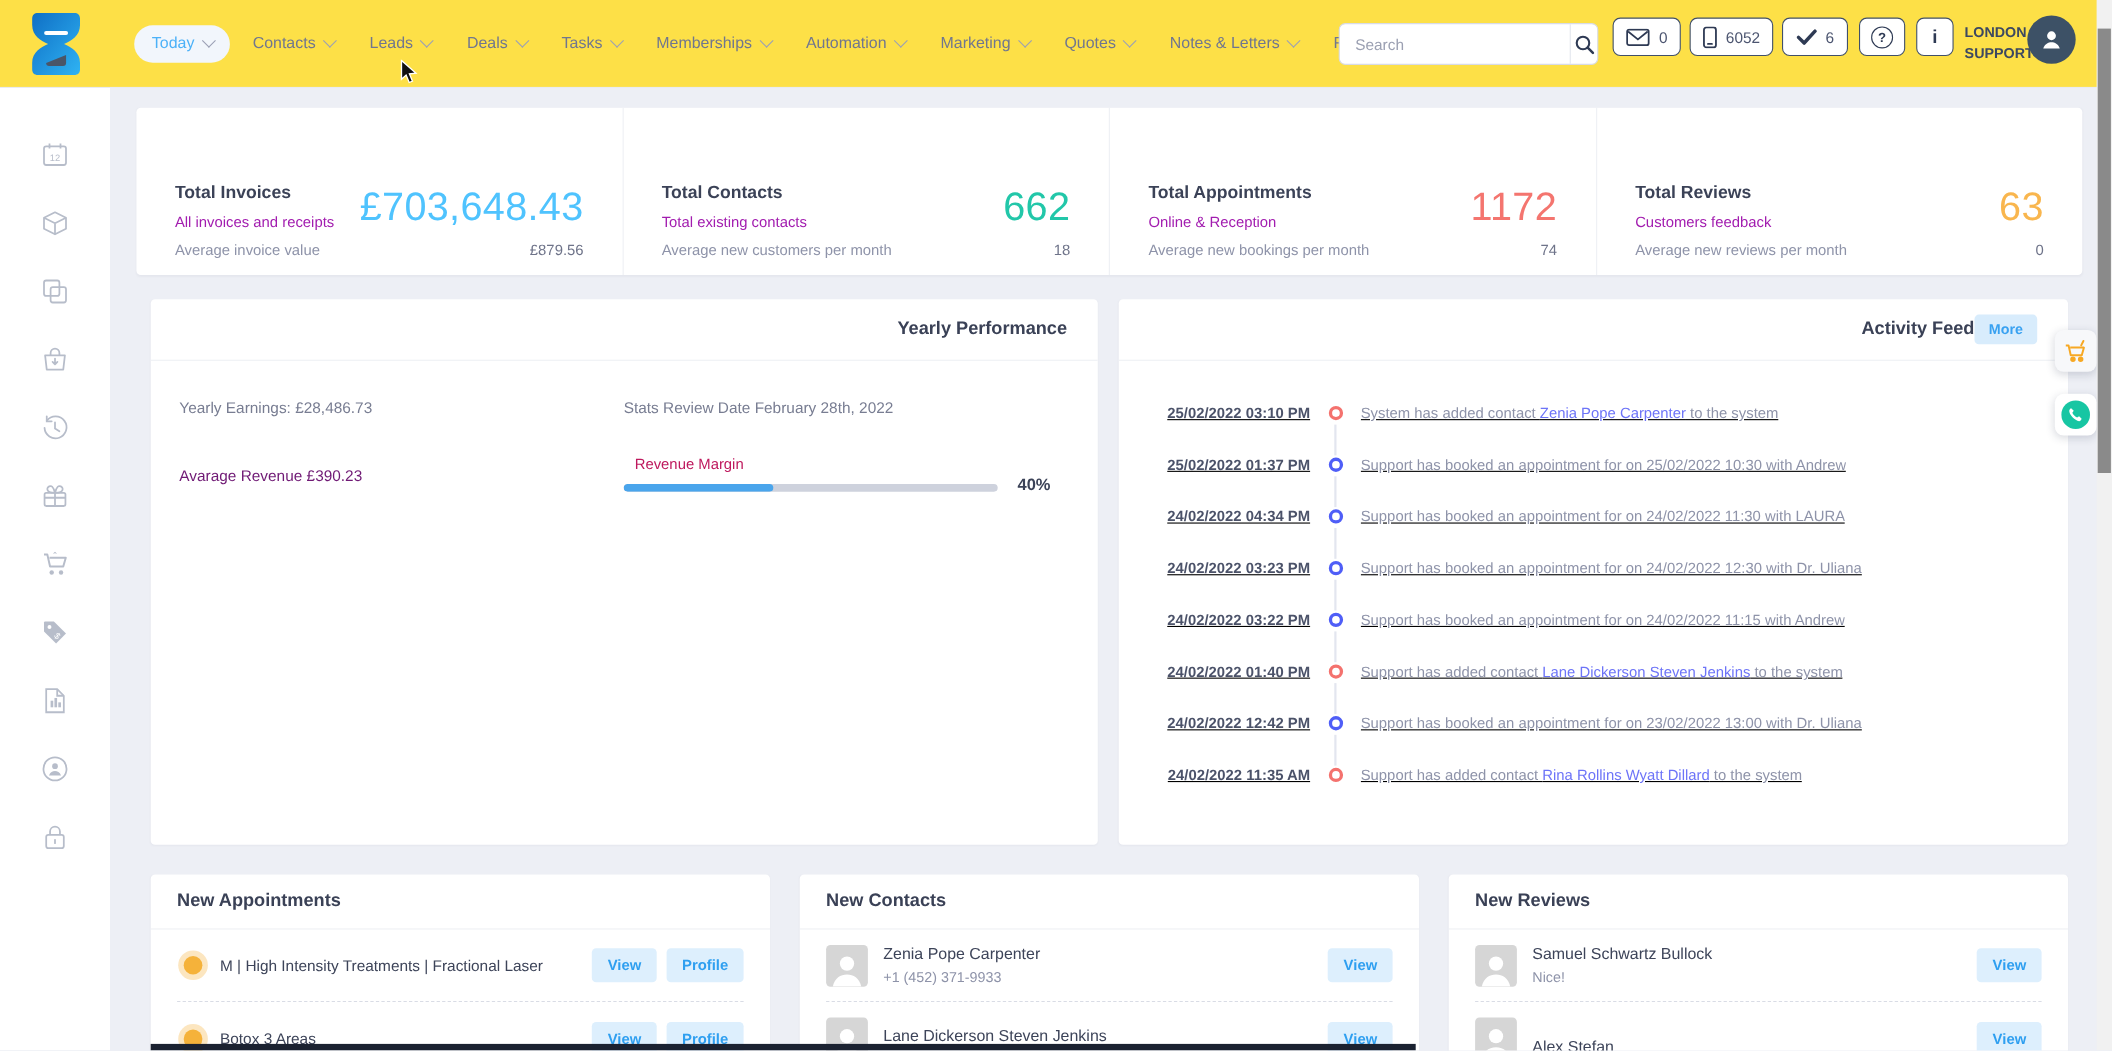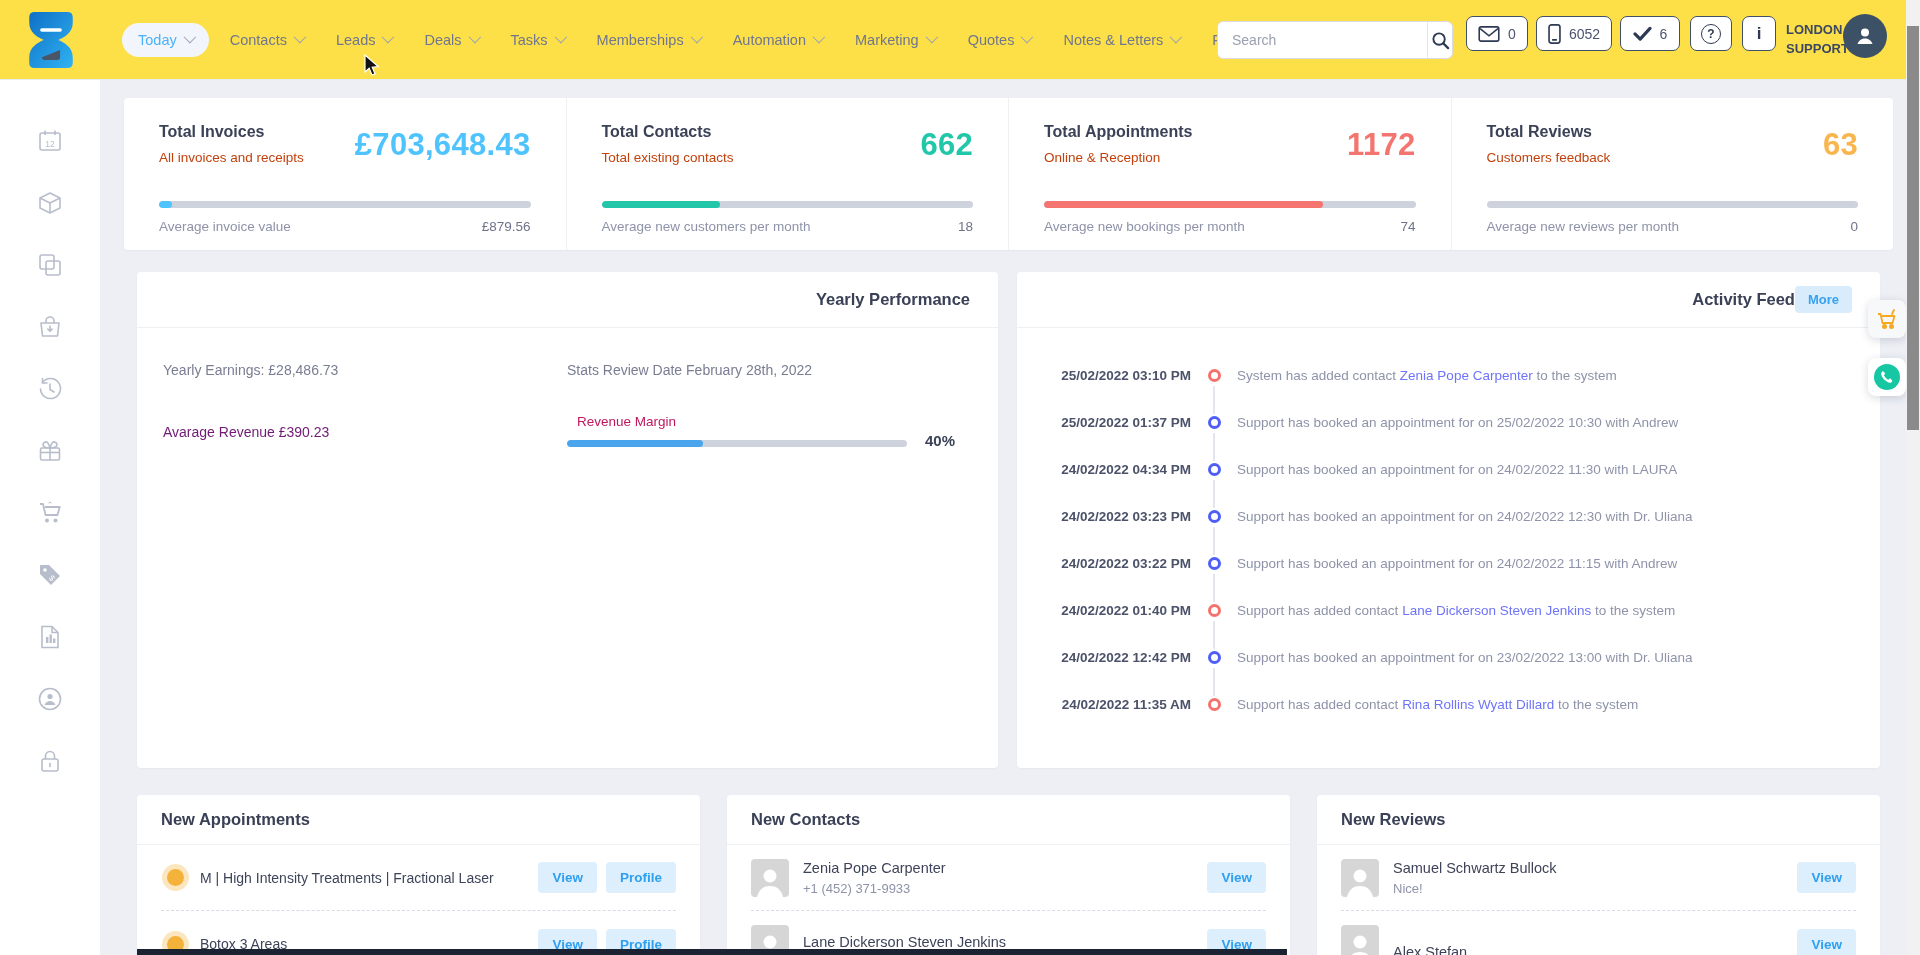--- a/index.html
+++ b/index.html
@@ -33,24 +33,24 @@
   .avatar { position:absolute; left:1843px; top:14px; width:44px; height:44px; border-radius:50%; background:#3d5166; display:flex; align-items:center; justify-content:center; cursor:pointer; }
 
   
   .sidebar { position:absolute; left:0; top:80px; width:100px; height:875px; background:#ffffff; z-index:10; display:flex; flex-direction:column; align-items:center; padding-top:47px; gap:34px; }
   .side-icon { width:28px; height:28px; display:flex; align-items:center; justify-content:center; cursor:pointer; flex:none; }
 
   
   .stats-row { position:absolute; left:124px; top:98px; width:1769px; height:152px; background:#fff; border-radius:4px; display:flex; box-shadow:0 1px 2px rgba(40,50,80,.04); }
   .card { flex:1; padding:25px 35px 16px; display:flex; flex-direction:column; }
   .card + .card { border-left:1px solid #eef0f4; }
-  .card-top { display:flex; justify-content:space-between; align-items:flex-start; }
+  .card-top { display:flex; justify-content:space-between; align-items:flex-end;margin-top:40px; }
   .card-title { font-size:16px; font-weight:600; color:#3b4257; margin-bottom:9px; }
-  .card-sub { font-size:13.5px; color:#c2410c; }
-  .card-value { font-size:31px; font-weight:700; margin-top:4px; letter-spacing:.3px; }
+  .card-sub { font-size:13.5px; color:#a21caf; }
+  .card-value { font-size:36px; font-weight:400; margin-top:4px; letter-spacing:.3px; }
   .card-bar { margin-top:auto; height:7px; background:#ced2dd; border-radius:4px; overflow:hidden; }
   .card-bar-fill { height:100%; border-radius:4px; }
   .card-footer { margin-top:11px; display:flex; justify-content:space-between; font-size:13.5px; color:#8e93a9; }
   .card-footer .fv { color:#6e7389; }
 
   
   .panel { position:absolute; background:#fff; border-radius:4px; box-shadow:0 1px 2px rgba(40,50,80,.04); overflow:hidden; }
   .panel-header { height:56px; padding:0 28px; display:flex; align-items:center; justify-content:flex-end; border-bottom:1px solid #eef0f4; }
   .panel-title { font-size:16.5px; font-weight:600; color:#3a4156; }
 
@@ -59,21 +59,21 @@
   .y-earn { position:absolute; left:26px; top:34px; font-size:14px; color:#787d92; }
   .y-date { position:absolute; left:430px; top:34px; font-size:14px; color:#787d92; }
   .y-avg  { position:absolute; left:26px; top:96px; font-size:14px; color:#701a75; }
   .y-mlabel { position:absolute; left:440px; top:86px; font-size:13.5px; color:#be185d; }
   .y-bar { position:absolute; left:430px; top:112px; width:340px; height:7px; background:#ced2dd; border-radius:4px; overflow:hidden; }
   .y-bar-fill { height:100%; border-radius:4px; }
   .y-pct { position:absolute; left:788px; top:104px; font-size:15px; font-weight:700; color:#3b4257; }
 
   .panel-feed { left:1017px; top:272px; width:863px; height:496px; }
   .more-btn { background:#d8ecfc; color:#38a1f1; font-size:13px; font-weight:600; padding:6px 13px; border-radius:4px; cursor:pointer; }
-  .feed-body { padding:24px 14px 0 24px; }
+  .feed-body { padding:24px 14px 0 24px;text-decoration:underline; }
   .feed-row { display:flex; align-items:center; height:47px; }
   .feed-time { width:150px; flex:none; text-align:right; font-size:13.5px; font-weight:700; color:#4b5269; }
   .dot-wrap { width:46px; flex:none; display:flex; justify-content:center; position:relative; }
   .feed-dot { width:13px; height:13px; border-radius:50%; border:3.5px solid #4f5ef7; background:#fff; position:relative; z-index:2; }
   .feed-row:not(:last-child) .dot-wrap::after { content:""; position:absolute; left:50%; margin-left:-1px; top:calc(50% + 10px); height:28px; width:2px; background:#e3e6ef; }
   .feed-text { font-size:13.5px; color:#8e93a9; white-space:nowrap; overflow:hidden; }
   .feed-link { color:#6d74f8; cursor:pointer; }
 
   
   .panel-bottom { top:795px; height:240px; }

